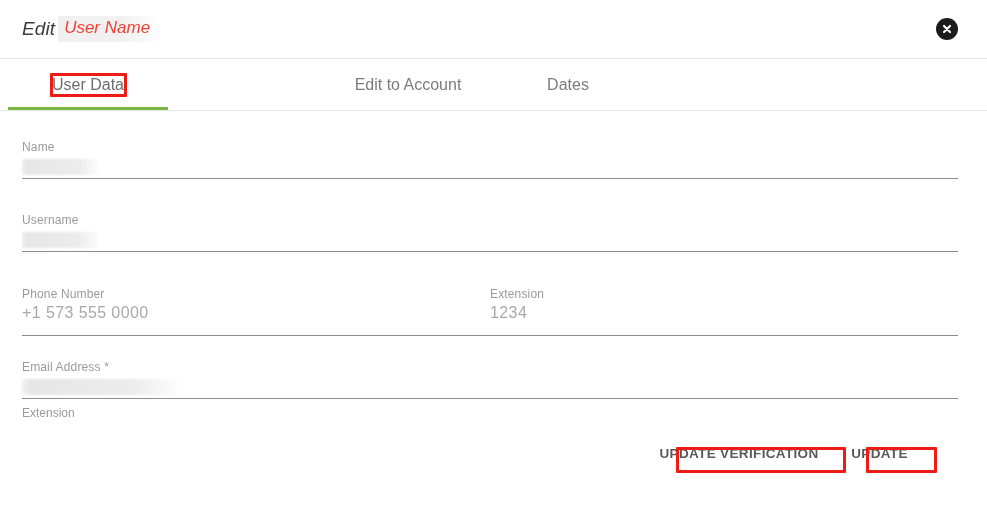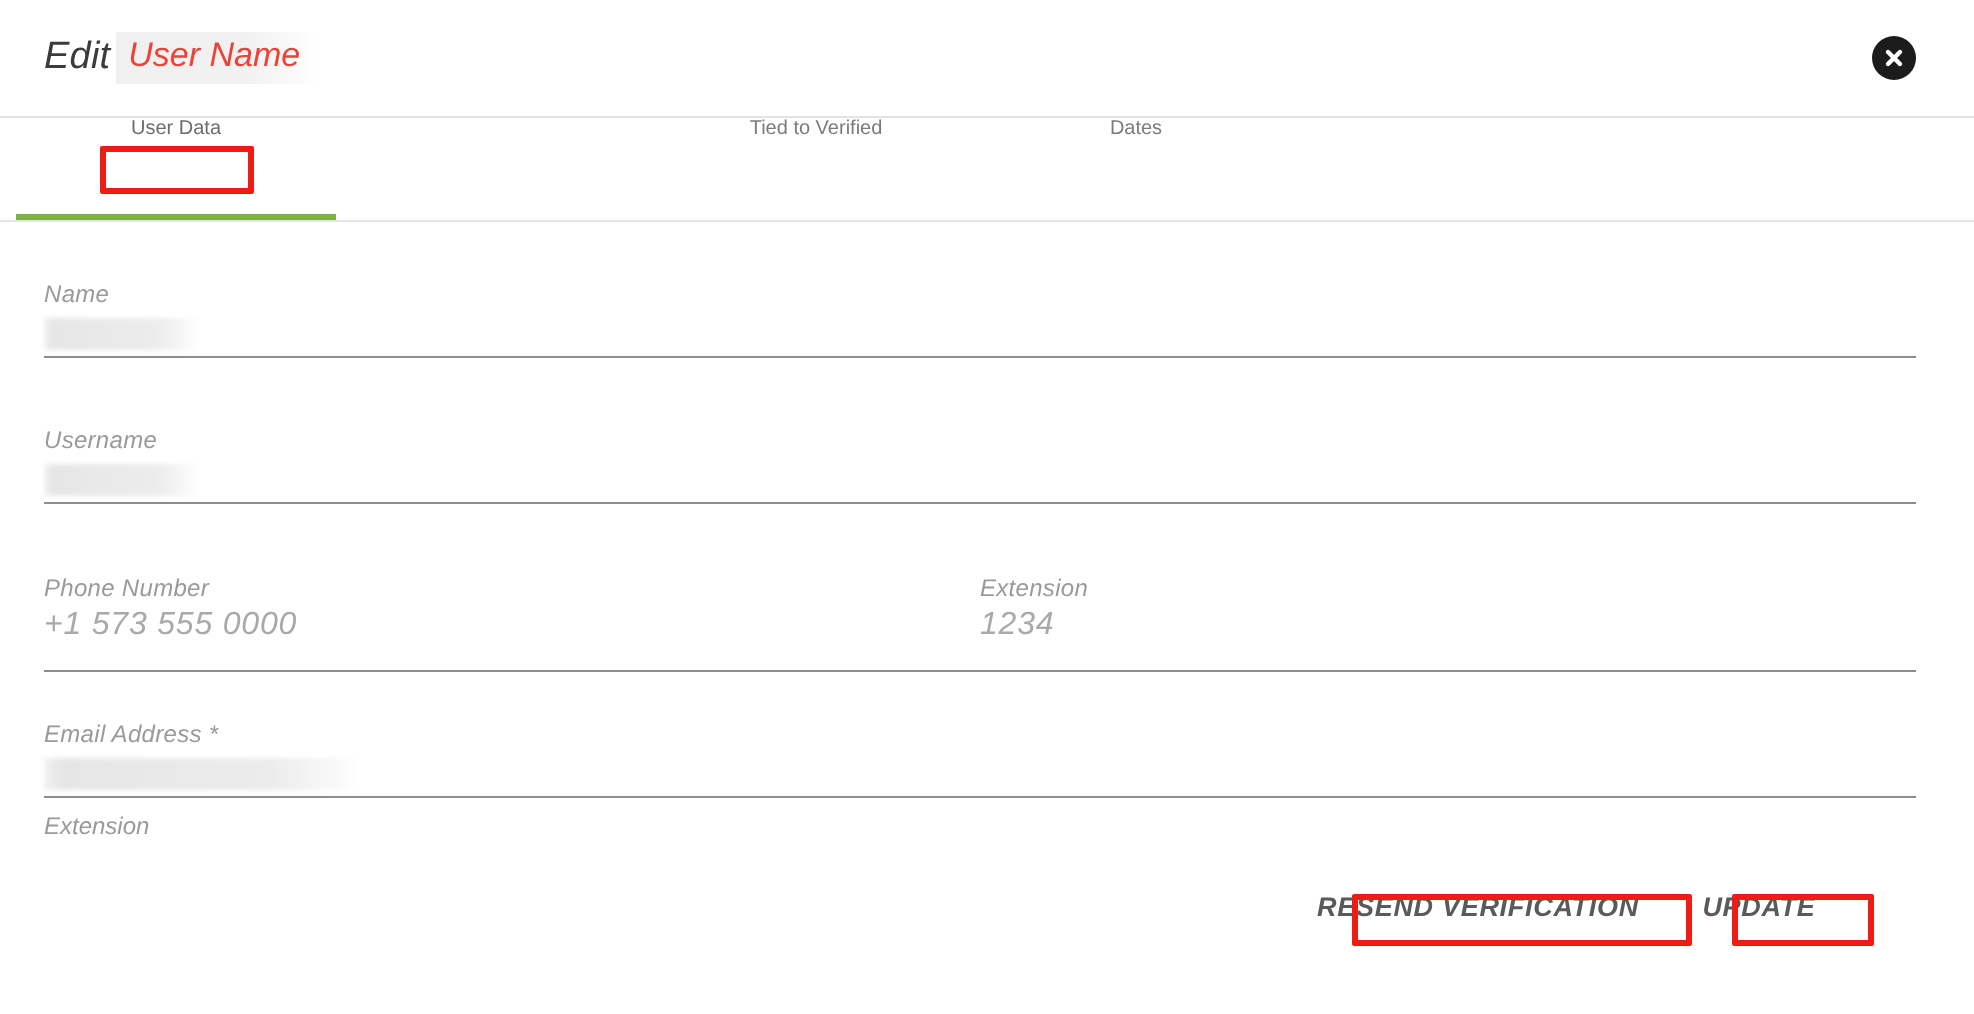--- a/index.html
+++ b/index.html
@@ -73,44 +73,43 @@
     position: relative;
     border-bottom: 1px solid #e6e6e6;
     padding-left: 8px;
     box-sizing: border-box;
   }
   .tab {
     position: absolute;
     top: 0;
     height: 51px;
     display: flex;
-    align-items: flex-start;
+    align-items: center;
     justify-content: center;
-    font-size: 10px;
+    font-size: 16px;
     color: #7b7b7b;
     cursor: pointer;
     white-space: nowrap;
   }
   .tab.active { color: #6d6d6d; }
   .tab-underline {
     position: absolute;
     left: 8px;
     bottom: 0;
     width: 160px;
     height: 3px;
     background: #7cb342;
   }
 
   
   .body {
     flex: 1 1 auto;
     padding: 0 29px 0 22px;
     box-sizing: border-box;
     position: relative;
-    font-style: italic;
   }
   .field-row {
     position: absolute;
     left: 22px;
     right: 29px;
   }
   .field-label {
     font-size: 12px;
     color: #9a9a9a;
     letter-spacing: .15px;
@@ -191,21 +190,21 @@
         <path d="M3 3 L9 9 M9 3 L3 9" stroke="#ffffff" stroke-width="2.2" stroke-linecap="round"></path>
       </svg>
     </div>
   </div>
 
   <div class="tabbar">
     <div class="tab active" style="left:8px;width:160px;">
       <span>User Data</span>
     </div>
     <div class="tab" style="left:328px;width:160px;">
-      <span>Tied to Verified</span>
+      <span>Edit to Account</span>
     </div>
     <div class="tab" style="left:488px;width:160px;">
       <span>Dates</span>
     </div>
     <div class="tab-underline"></div>
   </div>
 
   <div class="body">
 
     <div class="field-row" style="top:29px;">
@@ -233,21 +232,21 @@
     </div>
 
     <div class="field-row" style="top:249px;">
       <div class="field-label">Email Address *</div>
       <div class="redacted" style="width:158px;"></div>
       <div class="field-line"></div>
       <div class="helper-text">Extension</div>
     </div>
 
     <div class="btn" style="left:654px;top:329px;width:170px;height:26px;">
-      <span>RESEND VERIFICATION</span>
+      <span>UPDATE VERIFICATION</span>
     </div>
     <div class="btn" style="left:844px;top:329px;width:71px;height:26px;">
       <span>UPDATE</span>
     </div>
 
   </div>
 
   <div class="annot" style="left:50px;top:73px;width:77px;height:24px;"></div>
   <div class="annot" style="left:676px;top:447px;width:170px;height:26px;"></div>
   <div class="annot" style="left:866px;top:447px;width:71px;height:26px;"></div>

